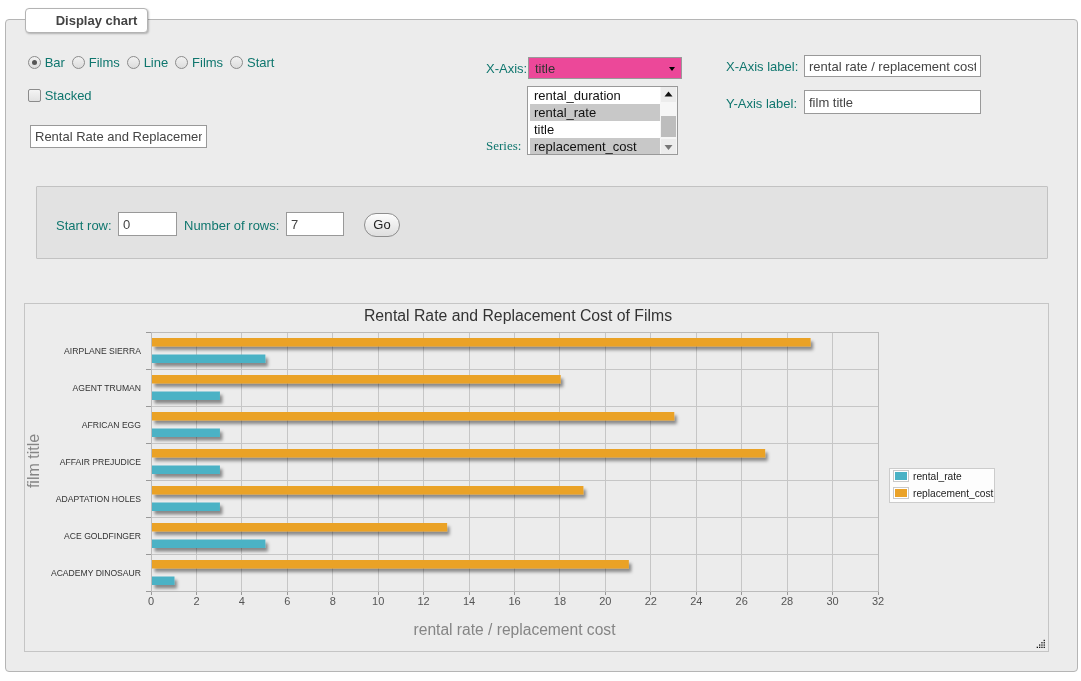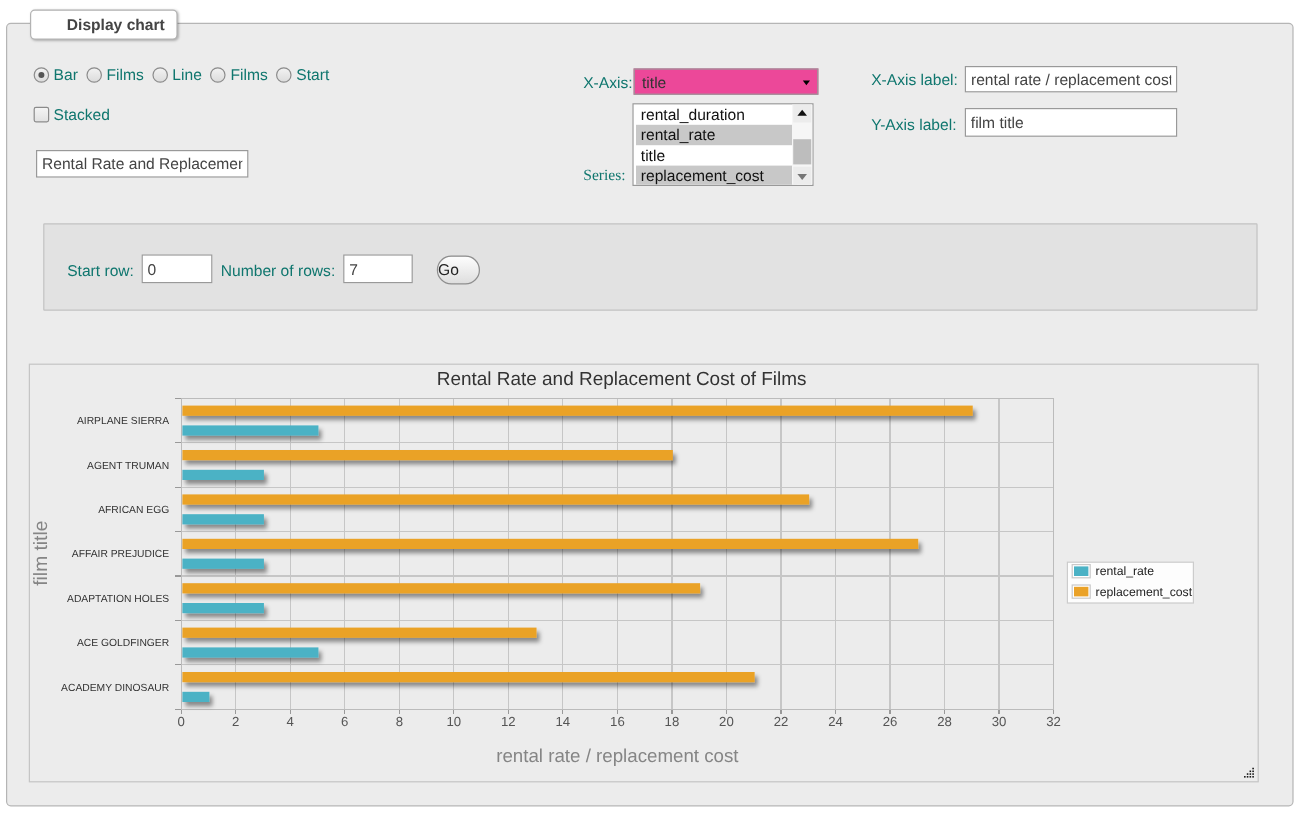--- a/index.html
+++ b/index.html
@@ -13,21 +13,21 @@
   .lbl{color:#0f766e;}
   input.txt{position:absolute;border:1px solid #999;background:#fff;font-family:"Liberation Sans",sans-serif;font-size:13px;color:#444;padding:0 4px;margin:0;box-sizing:border-box;outline:none;}
   #selectbox{left:528px;top:57px;width:154px;height:22px;background:#ec4899;border:1px solid #999;box-sizing:border-box;}
   #selectbox .stext{position:absolute;left:6px;top:3px;color:#333;}
   #selectbox .arrow{position:absolute;right:6px;top:9px;width:0;height:0;border-left:3.5px solid transparent;border-right:3.5px solid transparent;border-top:4.5px solid #000;}
   #multisel{left:527px;top:86px;width:151px;height:69px;background:#fff;border:1px solid #999;box-sizing:border-box;overflow:hidden;}
   .opt{position:absolute;left:2px;width:130px;height:17px;line-height:17px;padding-left:4px;color:#111;}
   .opt.sel{background:#c8c8c8;}
   #sbar{position:absolute;right:0;top:0;width:17px;height:67px;background:#f5f5f5;}
   #panel{left:36px;top:186px;width:1010px;height:71px;background:#e2e2e2;border:1px solid #c2c2c2;border-radius:1px;}
-  #gobtn{left:364px;top:213px;width:34px;height:22px;border:1px solid #8e8e8e;border-radius:12px;background:linear-gradient(#fdfdfd,#dedede);line-height:21px;font-size:13px;color:#222;}
+  #gobtn{left:364px;top:213px;width:34px;height:22px;border:1px solid #8e8e8e;border-radius:12px;background:linear-gradient(#fdfdfd,#dedede);text-align:center;line-height:21px;font-size:13px;color:#222;}
   #chartbox{left:24px;top:303px;width:1023px;height:347px;border:1px solid #c5c5c5;background:#ececec;overflow:hidden;}
   text{font-family:"Liberation Sans",sans-serif;}
 </style>
 </head>
 <body>
 <div class="abs" id="fieldset"></div>
 <div class="abs" id="legendbox">Display chart</div>
 
 <div class="abs" style="left:28px;top:55px;">
   <span class="radio sel"></span> <span class="lbl">Bar</span>&nbsp;

